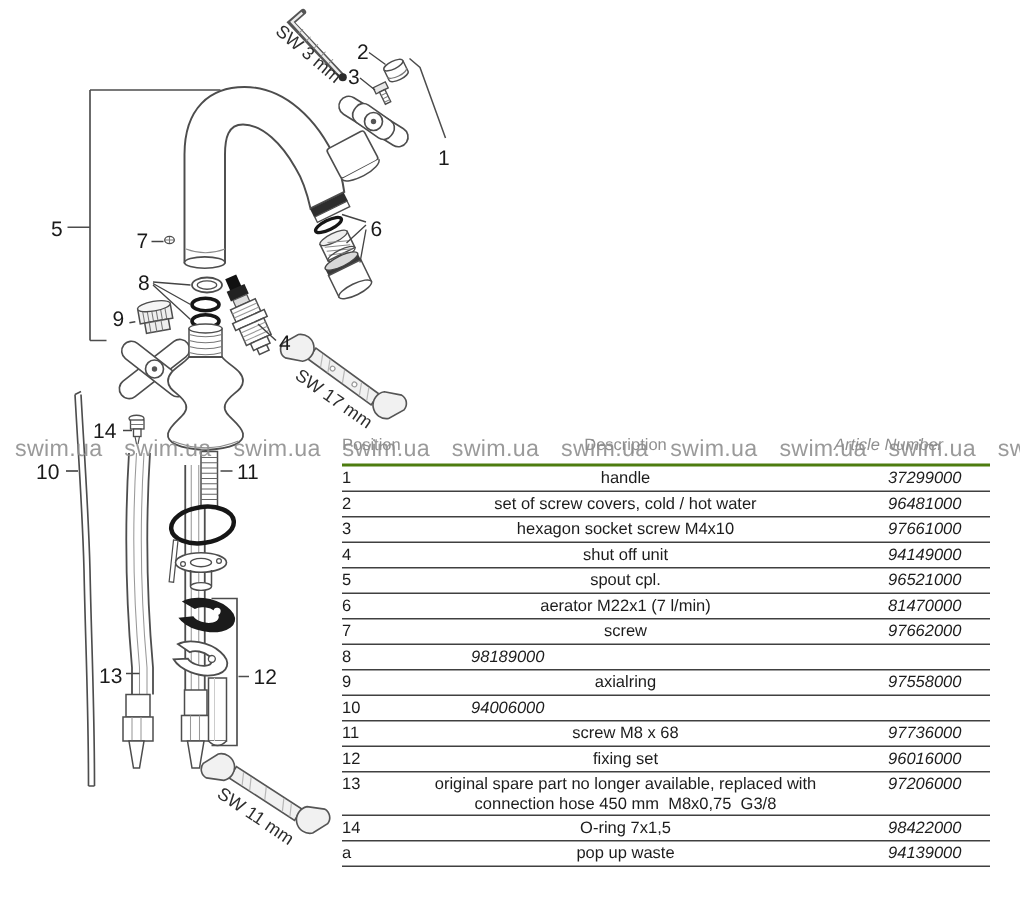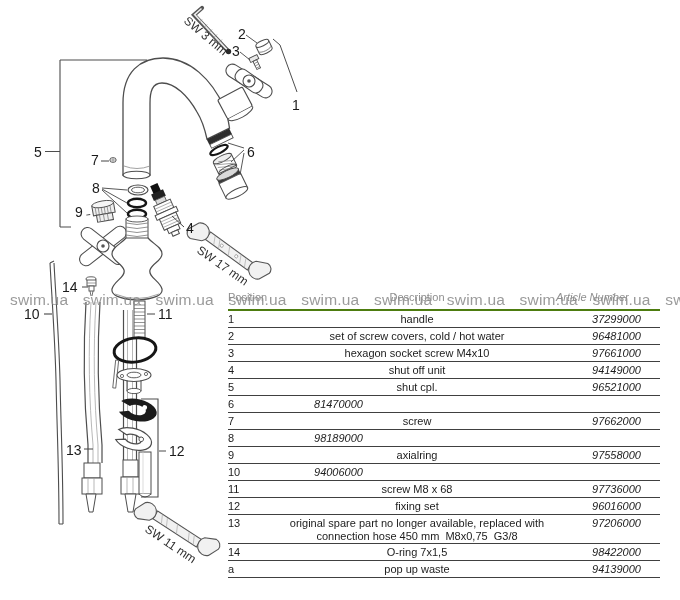--- a/index.html
+++ b/index.html
@@ -288,26 +288,27 @@
     </div>
 
     <div class="trow">
       <div class="col-pos">4</div>
       <div class="col-desc">shut off unit</div>
       <div class="col-art">94149000</div>
     </div>
 
     <div class="trow">
       <div class="col-pos">5</div>
-      <div class="col-desc">shut cpl.</div>
+      <div class="col-desc">spout cpl.</div>
       <div class="col-art">96521000</div>
     </div>
 
     <div class="trow">
       <div class="col-pos">6</div>
+      <div class="col-desc">aerator M22x1 (7 l/min)</div>
       <div class="col-art">81470000</div>
     </div>
 
     <div class="trow">
       <div class="col-pos">7</div>
       <div class="col-desc">screw</div>
       <div class="col-art">97662000</div>
     </div>
 
     <div class="trow">

